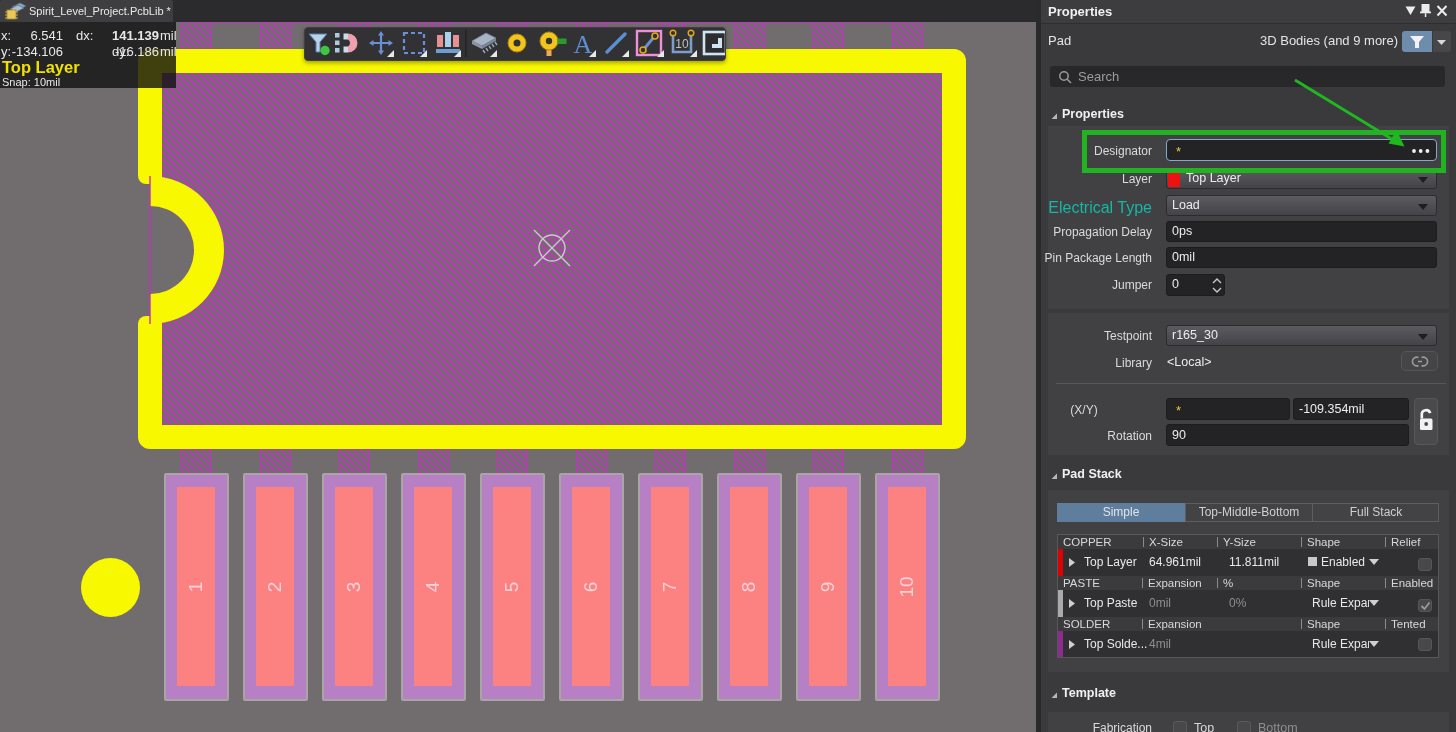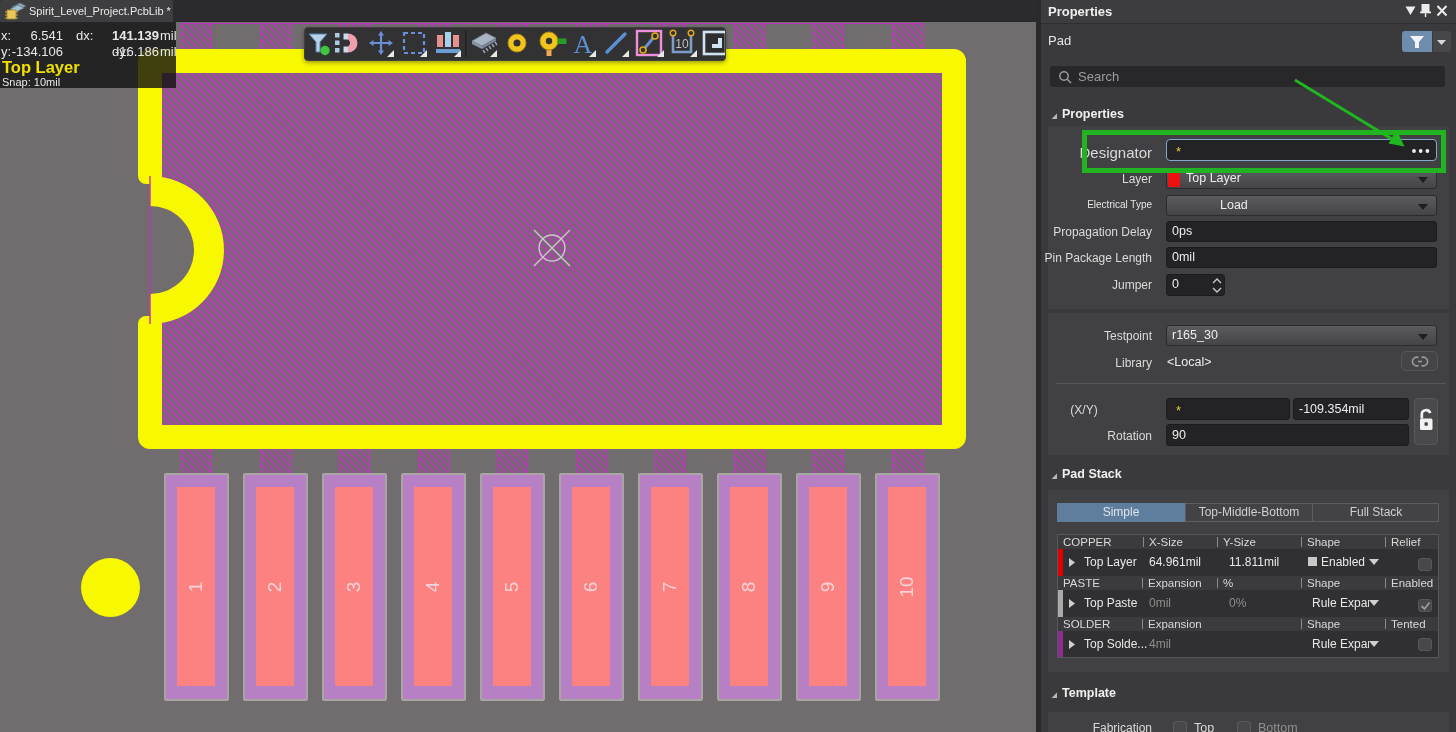--- a/index.html
+++ b/index.html
@@ -202,20 +202,21 @@
   <div class="abs" style="left:12px;top:4px;font-size:13px;font-weight:bold;color:#f0f0f0;">Properties</div>
   <svg class="abs" style="left:364px;top:0;" width="52" height="20" viewBox="0 0 52 20">
     <path d="M5.5 6.5 L15.5 6.5 L10.5 15 Z" fill="#ececec"></path>
     <rect x="21.5" y="4" width="8" height="8.5" fill="#ececec"></rect>
     <rect x="20" y="11.5" width="11" height="1.8" fill="#ececec"></rect>
     <rect x="24.8" y="13.3" width="1.5" height="3.7" fill="#ececec"></rect>
     <path d="M37.5 6 L46.5 15.5 M46.5 6 L37.5 15.5" stroke="#ececec" stroke-width="2"></path>
   </svg>
 
   <div class="abs" style="left:12px;top:33px;font-size:13px;color:#e4e4e4;">Pad</div>
+  <div class="abs" style="left:0;top:33px;width:362px;text-align:right;font-size:13px;color:#e4e4e4;">3D Bodies (and 9 more)</div>
   <div class="abs" style="left:366px;top:31px;width:30px;height:21px;background:#6e8cab;border-radius:3px 0 0 3px;"></div>
   <svg class="abs" style="left:373px;top:35px;" width="16" height="14" viewBox="0 0 16 14">
     <path d="M1 1 L15 1 L10 7 L10 13 L6 13 L6 7 Z" fill="#f0f4f8"></path>
   </svg>
   <div class="abs" style="left:396px;top:31px;width:19px;height:21px;background:#47474a;border-radius:0 3px 3px 0;border-left:1px solid #3a3a3d;"></div>
   <svg class="abs" style="left:400px;top:39px;" width="11" height="7" viewBox="0 0 11 7">
       <path d="M1 1 L10 1 L5.5 6 Z" fill="#d8d8d8"></path>
     </svg>
 
   <div class="abs" style="left:14px;top:66px;width:395px;height:21px;background:#28282b;border-radius:3px;"></div>
@@ -225,37 +226,37 @@
   </svg>
   <div class="abs" style="left:42px;top:69px;font-size:13px;color:#9c9c9c;">Search</div>
 
   <svg class="abs" style="left:15px;top:113px;" width="7" height="7" viewBox="0 0 7 7">
       <path d="M6 0.5 L6 6 L0.5 6 Z" fill="#b8b8b8"></path>
     </svg>
   <div class="abs" style="left:26px;top:107px;font-size:12.5px;font-weight:bold;color:#f0f0f0;">Properties</div>
 
   <div class="abs" style="left:12px;top:126px;width:401px;height:183px;background:#414144;"></div>
 
-  <div class="abs lbl" style="left:-20px;top:144px;width:136px;text-align:right;font-size:15px;white-space:nowrap;color:#dadada;">Designator</div>
+  <div class="abs lbl" style="left:-20px;top:144px;width:136px;text-align:right;font-size:12px;white-space:nowrap;color:#dadada;">Designator</div>
   <div class="abs" style="left:130px;top:139px;width:271px;height:22px;background:#232326;border:1px solid #84a9cd;border-radius:4px;"></div>
   <div class="abs" style="left:140px;top:144px;font-size:13px;color:#e8c840;">*</div>
   <svg class="abs" style="left:375px;top:148px;" width="20" height="6" viewBox="0 0 20 6">
     <circle cx="3" cy="3" r="1.9" fill="#f0f0f0"></circle>
       <circle cx="9.7" cy="3" r="1.9" fill="#f0f0f0"></circle>
       <circle cx="16.4" cy="3" r="1.9" fill="#f0f0f0"></circle>
   </svg>
 
   <div class="abs lbl" style="left:-20px;top:172px;width:136px;text-align:right;font-size:12px;white-space:nowrap;color:#dadada;">Layer</div>
   <div class="abs dd" style="left:130px;top:168px;width:271px;height:21px;"></div>
   <div class="abs" style="left:131.5px;top:170px;width:12px;height:17px;background:#ee1111;"></div>
   <div class="abs" style="left:150px;top:171px;font-size:12.5px;color:#ececec;">Top Layer</div>
 
-  <div class="abs lbl" style="left:-20px;top:199px;width:136px;text-align:right;font-size:10px;white-space:nowrap;color:#e5e5e5;">Electrical Type</div>
+  <div class="abs lbl" style="left:-20px;top:199px;width:136px;text-align:right;font-size:16px;white-space:nowrap;color:#14b8a6;">Electrical Type</div>
   <div class="abs dd" style="left:130px;top:195px;width:271px;height:21px;"></div>
-  <div class="abs" style="left:136px;top:198px;font-size:12.5px;color:#ececec;margin-left:48px;">Load</div>
+  <div class="abs" style="left:136px;top:198px;font-size:12.5px;color:#ececec;">Load</div>
 
   <div class="abs lbl" style="left:-20px;top:225px;width:136px;text-align:right;font-size:12px;white-space:nowrap;color:#dadada;">Propagation Delay</div>
   <div class="abs inp" style="left:130px;top:221px;width:271px;height:21px;"></div>
   <div class="abs" style="left:136px;top:224px;font-size:12.5px;color:#ececec;">0ps</div>
 
   <div class="abs lbl" style="left:-20px;top:251px;width:136px;text-align:right;font-size:12px;white-space:nowrap;color:#dadada;">Pin Package Length</div>
   <div class="abs inp" style="left:130px;top:247px;width:271px;height:21px;"></div>
   <div class="abs" style="left:136px;top:250px;font-size:12.5px;color:#ececec;">0mil</div>
 
   <div class="abs lbl" style="left:-20px;top:278px;width:136px;text-align:right;font-size:12px;white-space:nowrap;color:#dadada;">Jumper</div>

